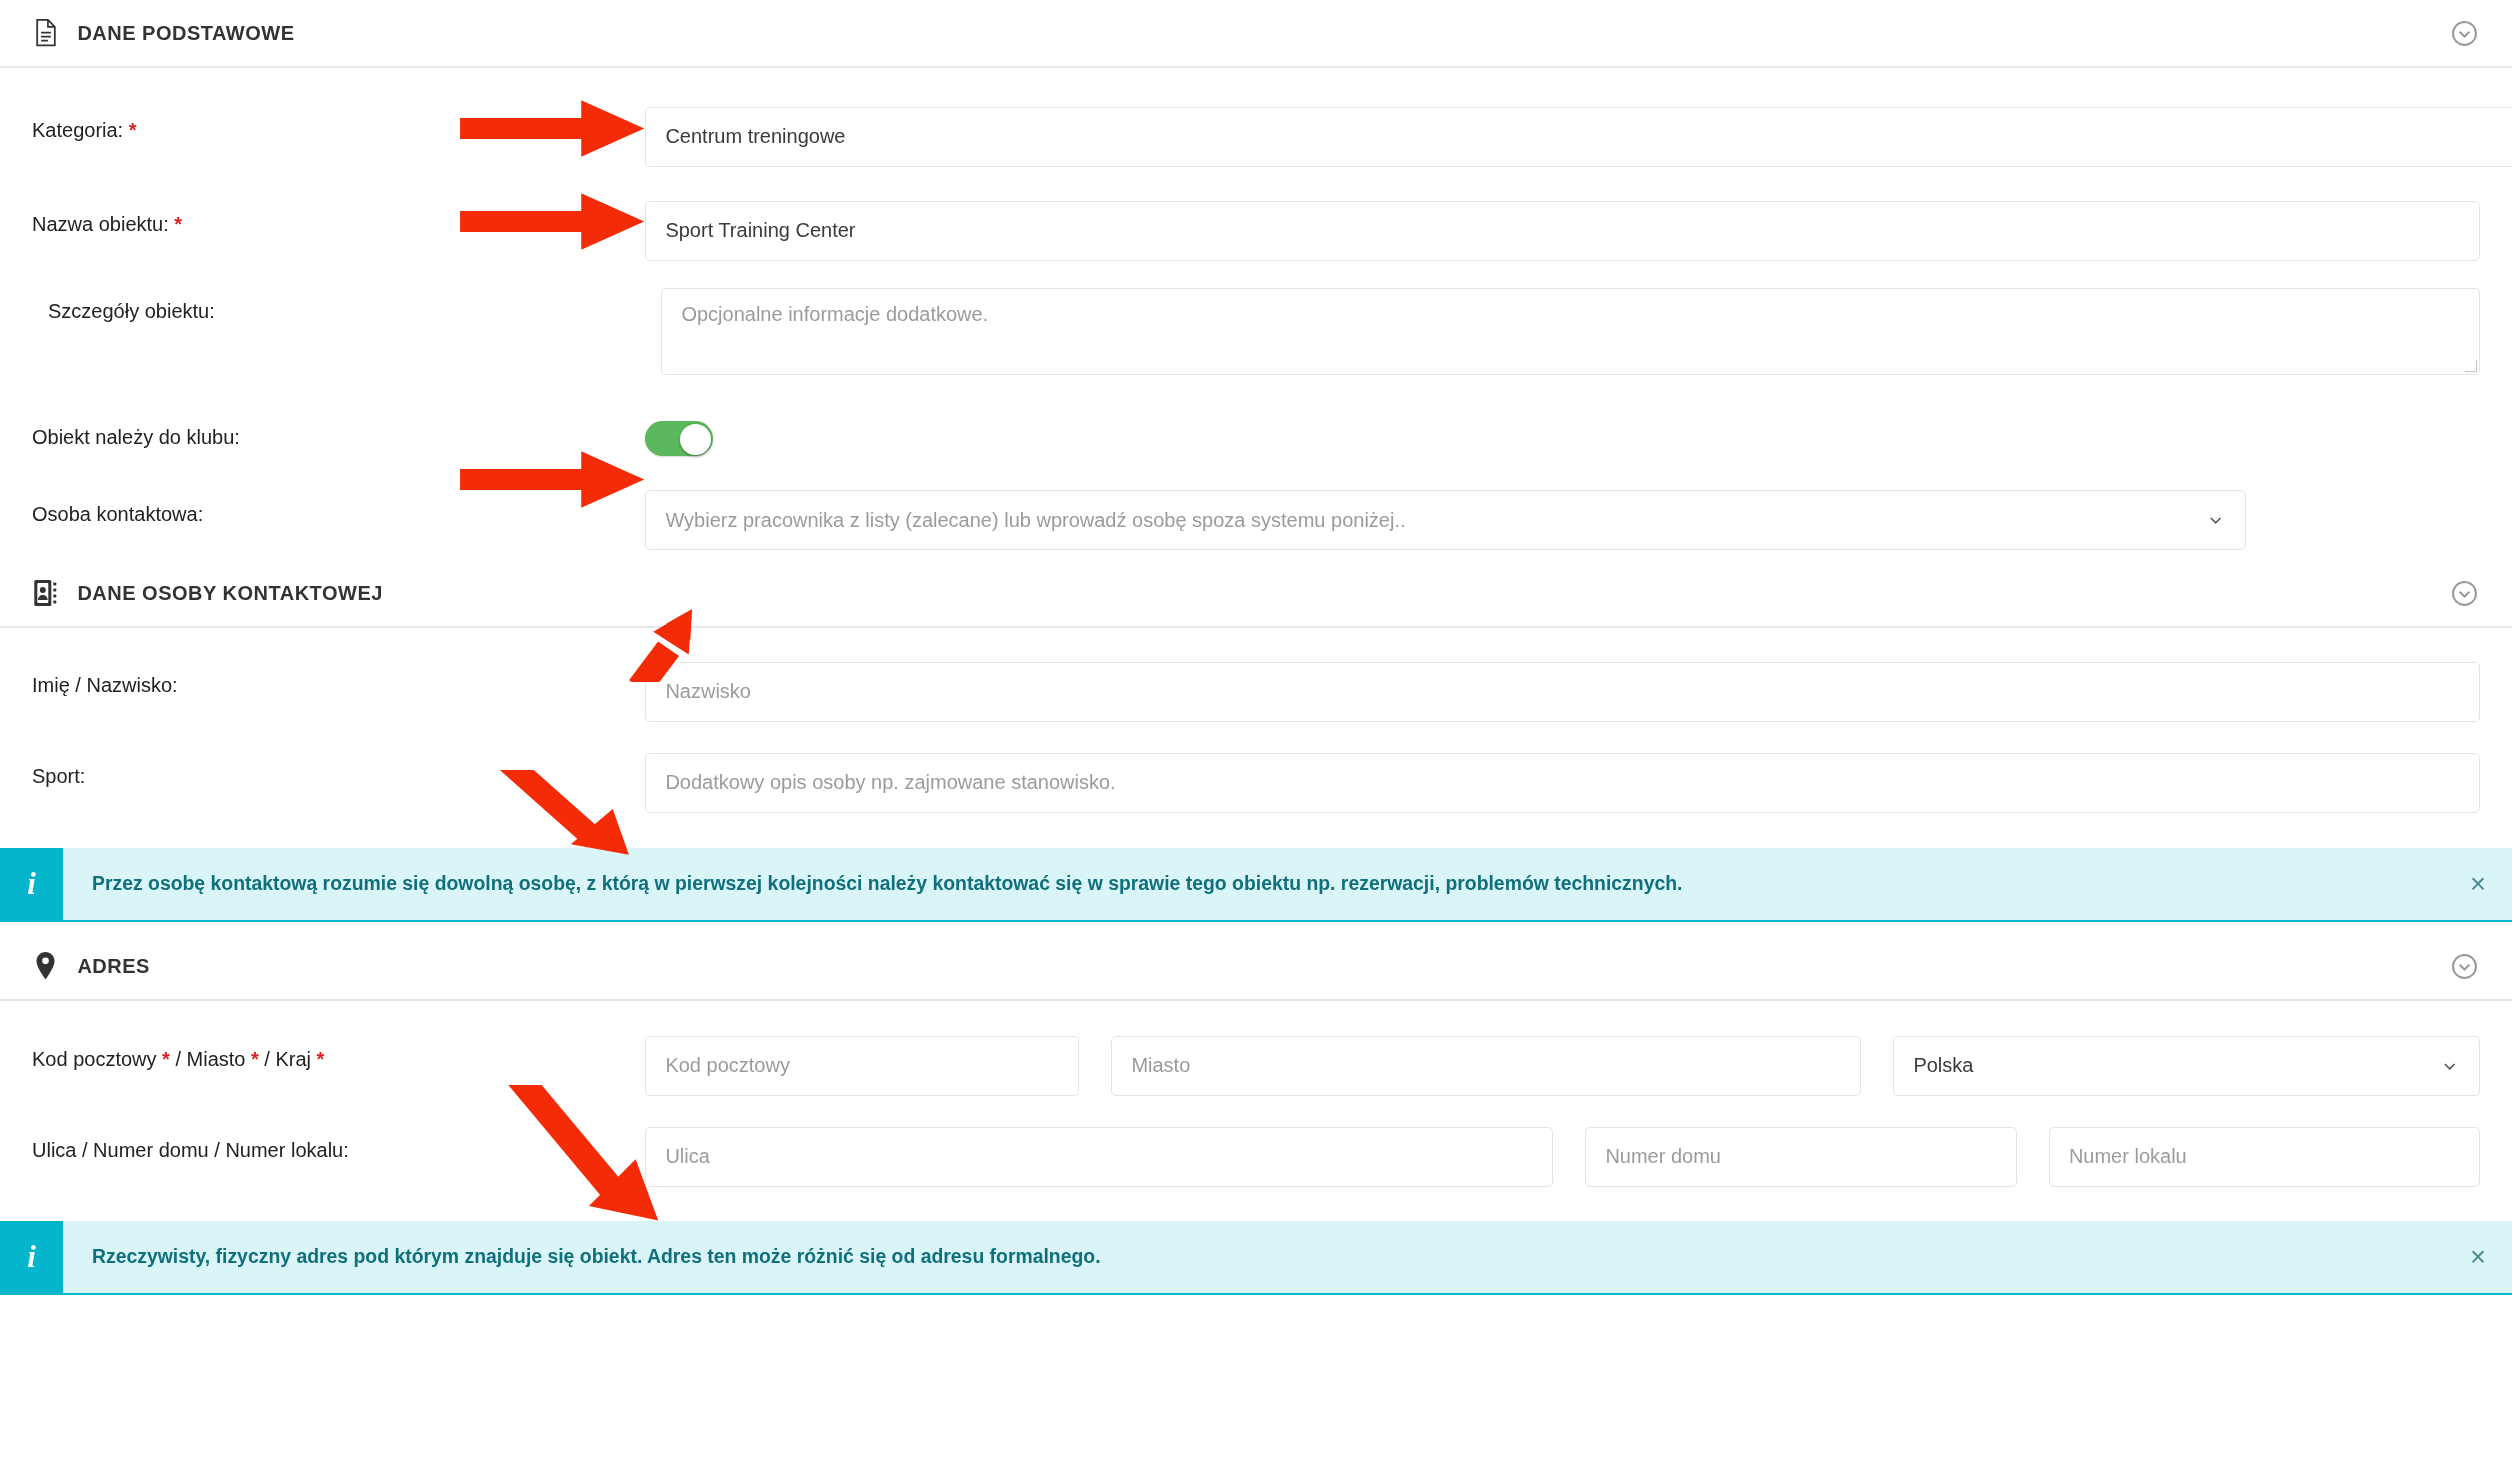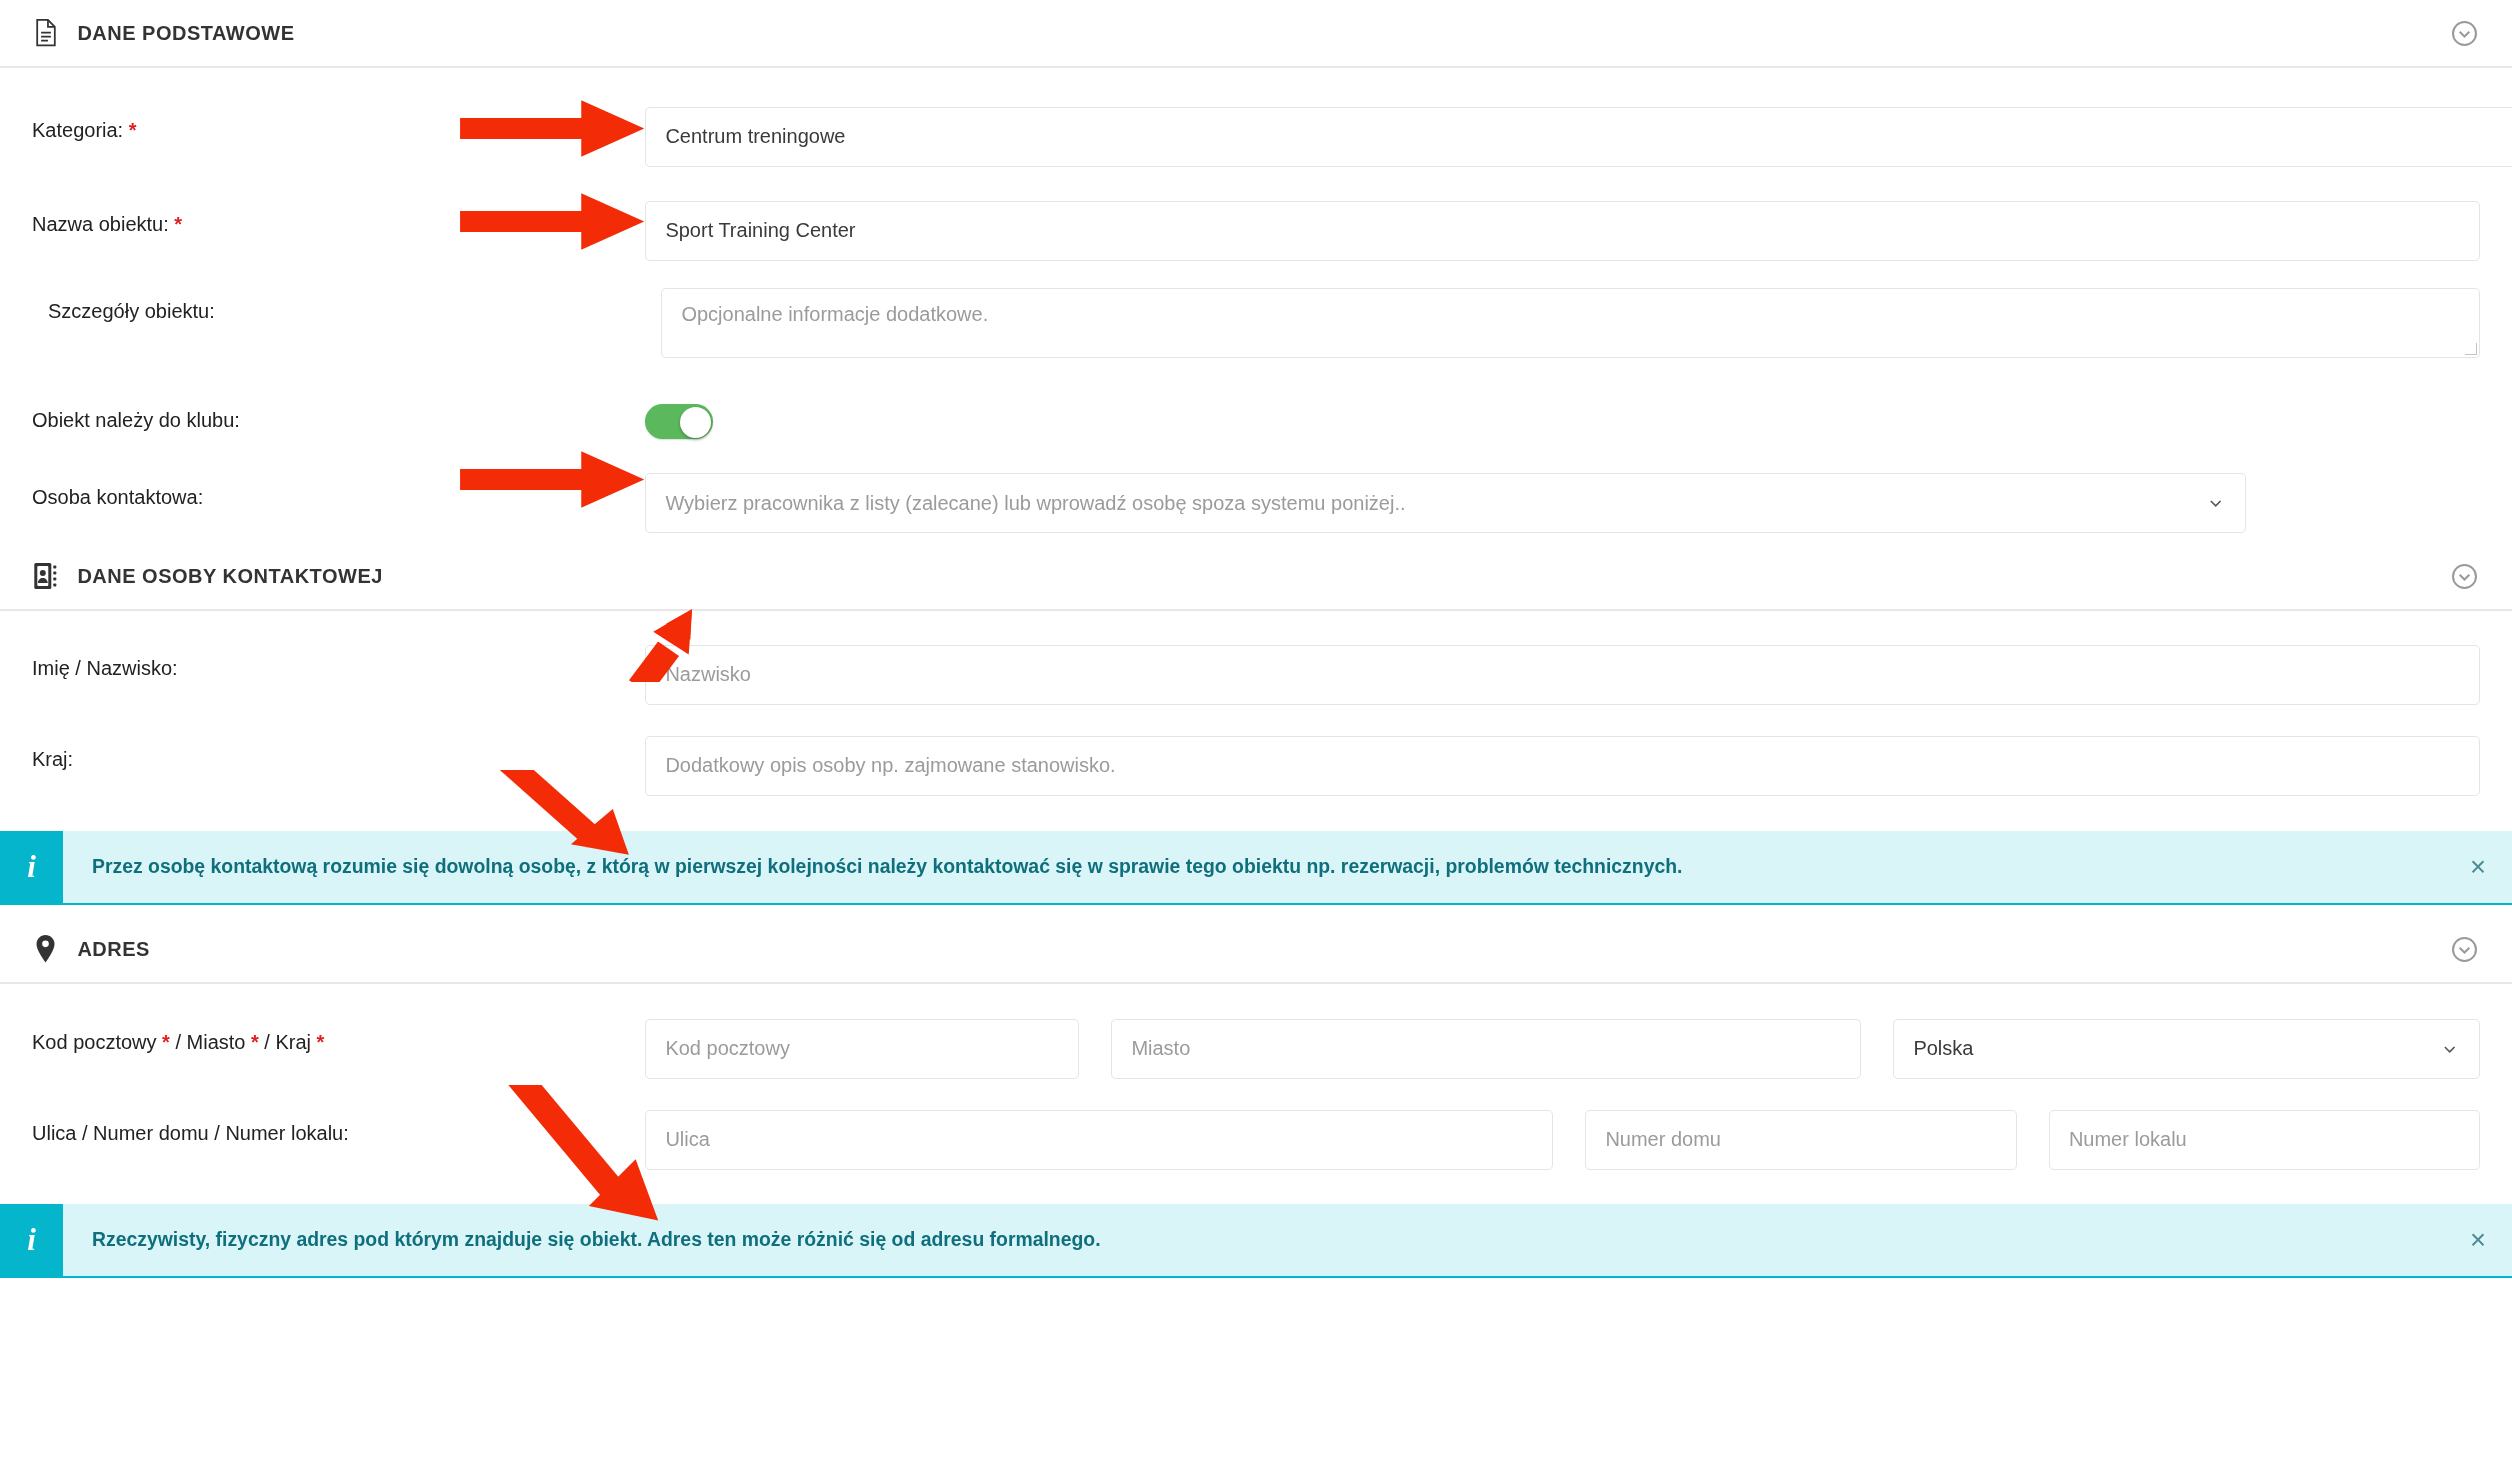--- a/index.html
+++ b/index.html
@@ -101,21 +101,21 @@
   .inp.sel { position: relative; padding-right: 48px; }
   .inp.sel .chev {
     position: absolute;
     right: 19.4px;
     top: 50%;
     transform: translateY(-50%);
     color: #555;
     display: flex;
   }
   .ta {
-    height: 70px;
+    height: 87px;
     border: 1.6px solid #e2e4e6;
     border-radius: 4.8px;
     background: #fff;
     font-size: 20px;
     color: #9b9b9b;
     padding: 14.5px 19.4px;
     position: relative;
     overflow: hidden;
   }
   .ta .grip {
@@ -313,21 +313,21 @@
   <div class="frow" style="margin-top:34px;">
     <div class="flabel">Imię / Nazwisko:</div>
     <div class="fctl">
       <div class="inp ph" style="flex:1 1 0;">
         <span>Nazwisko</span>
       </div>
     </div>
   </div>
 
   <div class="frow" style="margin-top:31px;">
-    <div class="flabel">Kraj:</div>
+    <div class="flabel">Sport:</div>
     <div class="fctl">
       <div class="inp ph" style="flex:1 1 0;">
         <span>Dodatkowy opis osoby np. zajmowane stanowisko.</span>
       </div>
     </div>
   </div>
 
 
   <div class="banner" style="margin-top:35px;">
     <div class="bicon">i</div>

